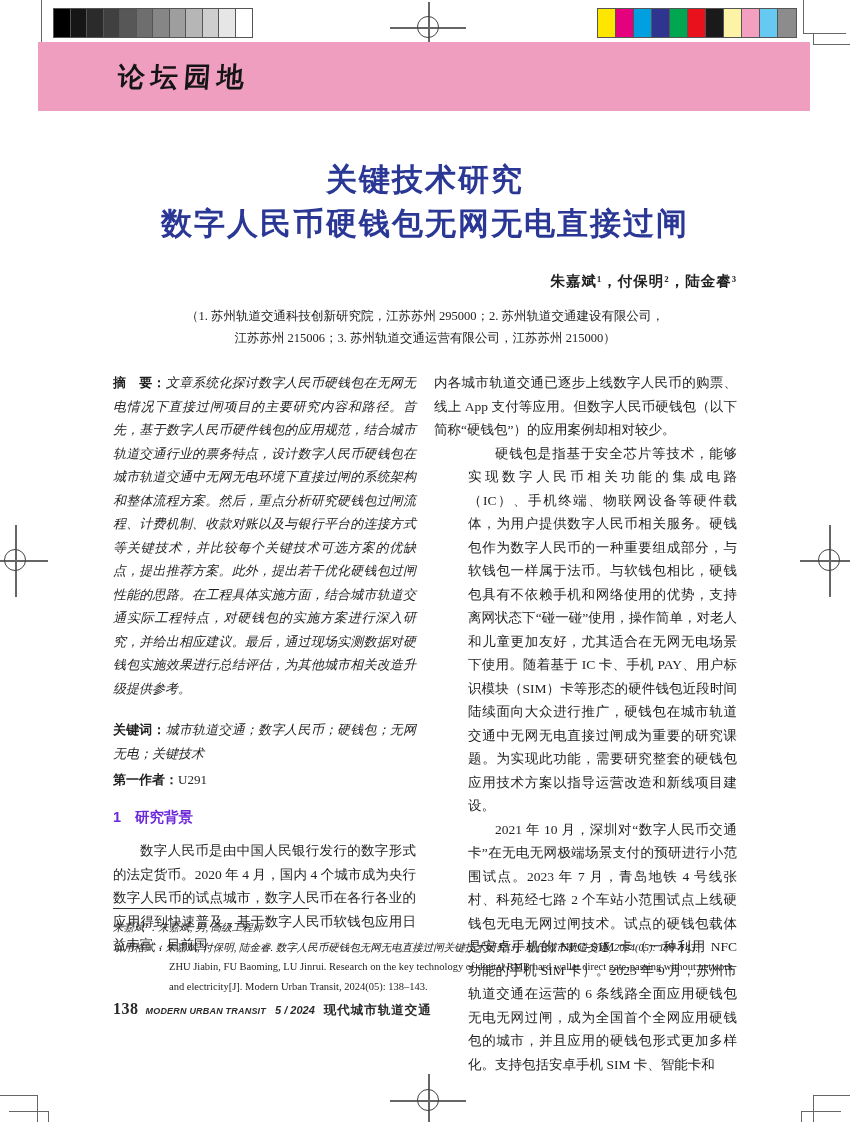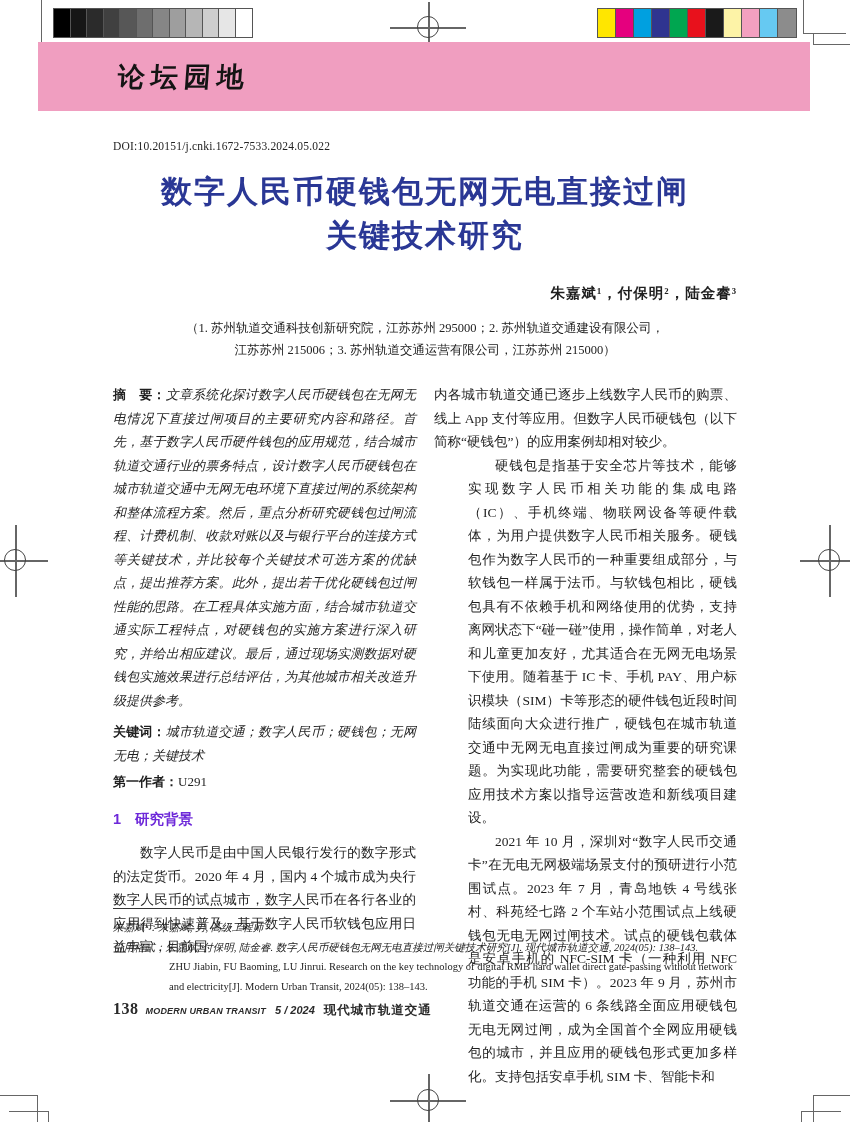--- a/index.html
+++ b/index.html
@@ -34,21 +34,21 @@
   .title { text-align:center; color:#2a3795; font-weight:bold; font-size:31px;
            line-height:44px; margin-top:18px; letter-spacing:2px;
            font-family:"Liberation Serif","DejaVu Serif",serif; }
   .authors { text-align:right; font-size:14.5px; font-weight:bold; margin-top:26px; letter-spacing:1px; }
   .affil { text-align:center; font-size:12.5px; line-height:22px; margin-top:14px; color:#222; }
   .columns { display:flex; justify-content:space-between; margin-top:22px; }
   .col { width:303px; font-size:13.5px; line-height:23.5px; text-align:justify; }
   .abstract, .kw, .clc { font-style:italic; font-family:"Liberation Serif","DejaVu Serif",serif; font-size:13px; }
   .abstract b, .kw b, .clc b { font-style:normal; font-weight:bold; }
   .clc .clc-val { font-style:normal; }
-  .kw { margin-top:8px; } .clc { margin-top:3px; }
+  .kw { margin-top:18px; } .clc { margin-top:3px; }
   .sec-heading { font-family:"Liberation Sans","DejaVu Sans",sans-serif;
                  font-weight:bold; font-size:14.5px; color:#6d28d9; margin:14px 0 10px 0; }
   .sec-heading .sec-num { margin-right:14px; }
   .para { text-indent:2em; }
   .para.no-indent { text-indent:0; }
   .col-right .para + .para { margin-top:0;margin-left:34px; }
   
   .footnote-area { position:absolute; left:113px; top:908px; width:640px;
                    font-size:10.5px; line-height:19.5px; font-style:italic;
                    color:#222; }
@@ -138,25 +138,24 @@
   <div class="mark-line" style="left:813px;top:1095px;width:1px;height:27px;"></div>
   <div class="mark-line" style="left:801px;top:1111px;width:40px;height:1px;"></div>
   <div class="mark-line" style="left:801px;top:1111px;width:1px;height:11px;"></div>
 </div>
 
 <div class="banner">
   <span class="banner-label">论坛园地</span>
 </div>
 
 <div class="content">
-  <div class="doi">DOI:10.20151/j.cnki.1672-7533.2024.05.022</div>
 
   <div class="title">
+    <div>关键技术研究</div>
     <div>数字人民币硬钱包无网无电直接过闸</div>
-    <div>关键技术研究</div>
   </div>
 
   <div class="authors">朱嘉斌¹，付保明²，陆金睿³</div>
 
   <div class="affil">
     <div>（1. 苏州轨道交通科技创新研究院，江苏苏州 295000；2. 苏州轨道交通建设有限公司，</div>
     <div>江苏苏州 215006；3. 苏州轨道交通运营有限公司，江苏苏州 215000）</div>
   </div>
 
   <div class="columns">

